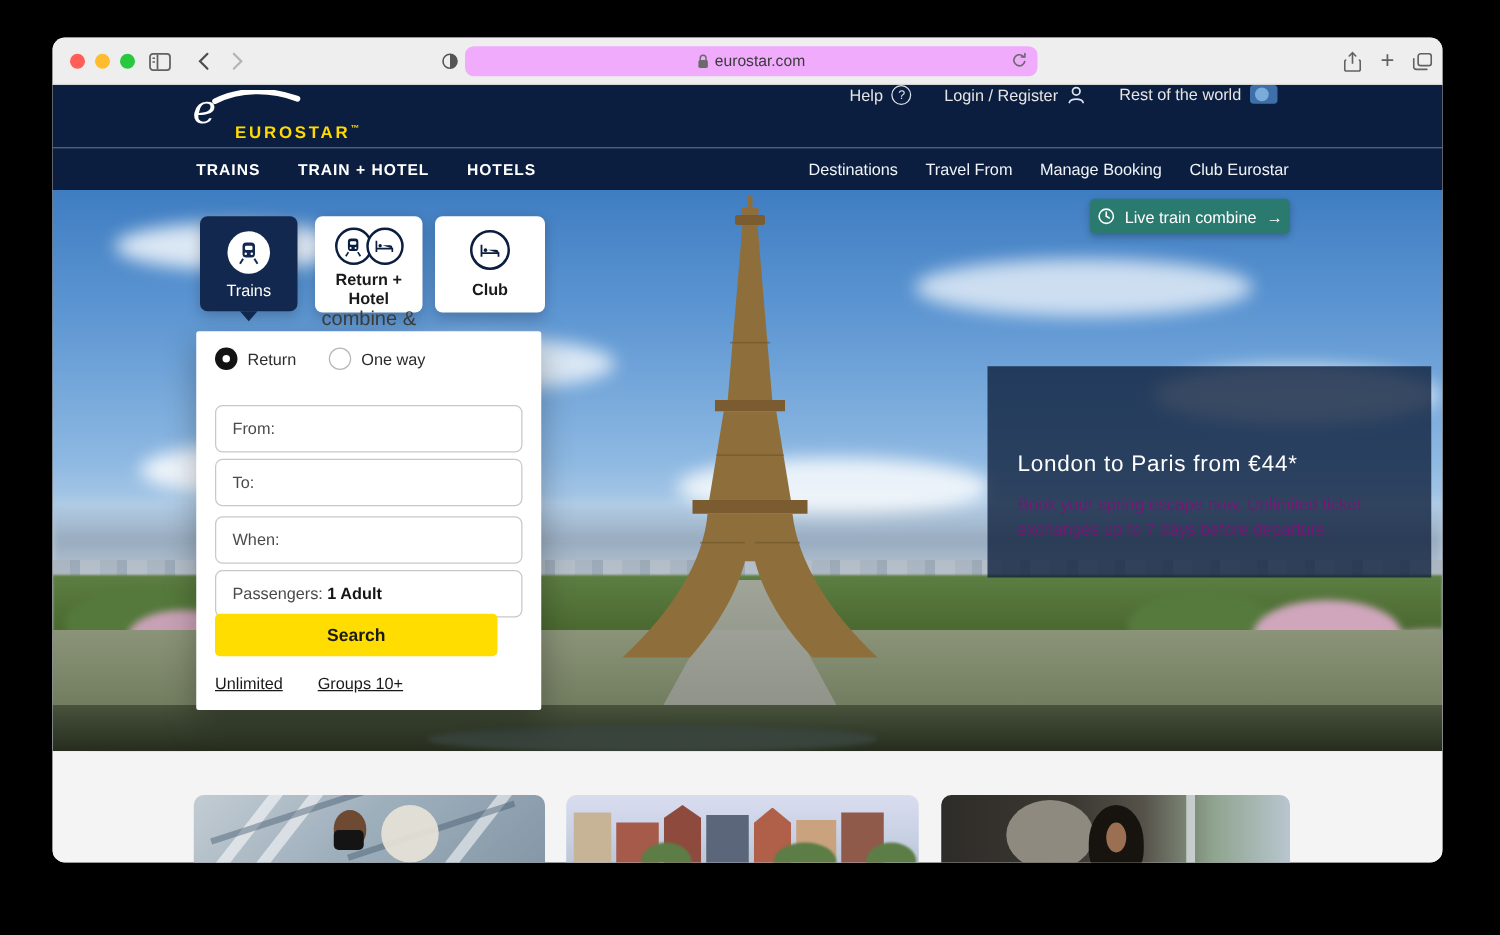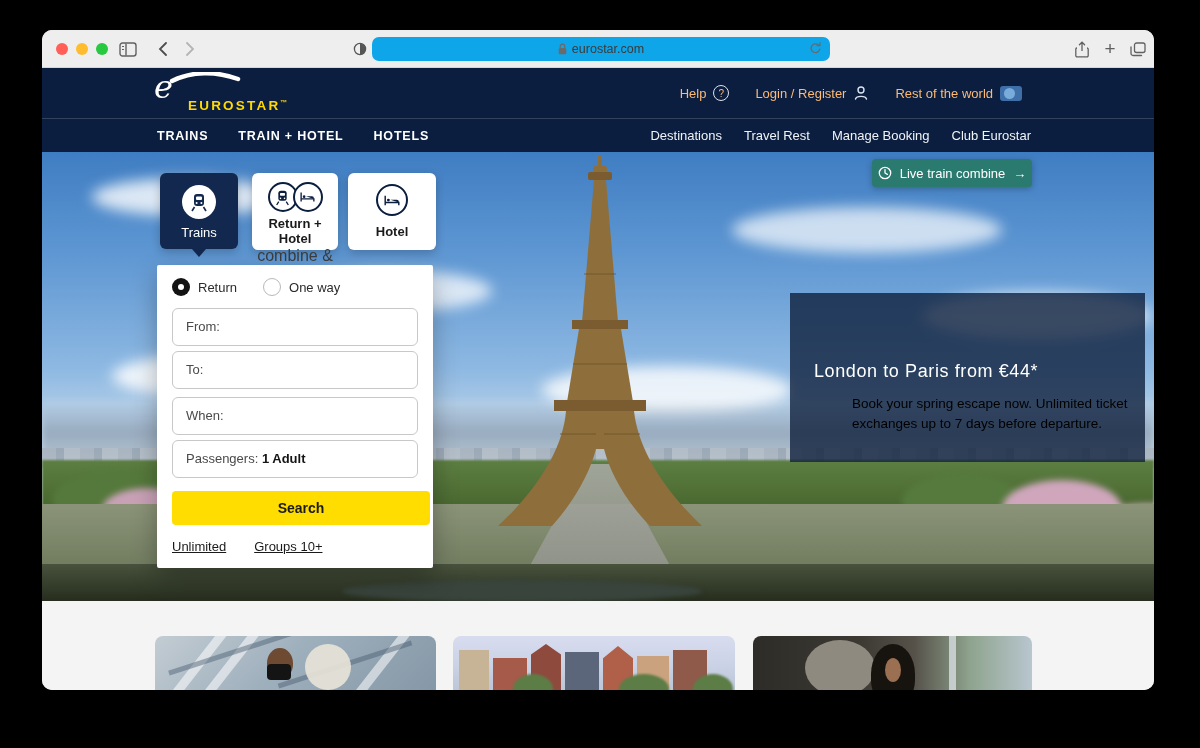--- a/index.html
+++ b/index.html
@@ -4,29 +4,29 @@
 <style>
   * { margin:0; padding:0; box-sizing:border-box; }
   html,body { width:1200px; height:748px; background:#000; font-family:"Liberation Sans", sans-serif; overflow:hidden; }
   .stage { position:relative; width:1200px; height:748px; background:#000; }
   .window { position:absolute; left:42px; top:30px; width:1112px; height:660px; border-radius:10px; overflow:hidden; background:#f5f4f5; box-shadow:0 18px 50px rgba(0,0,0,.65); }
 
   
   .toolbar { position:absolute; left:0; top:0; width:100%; height:38px; background:#efeeef; border-bottom:1px solid #d7d6d7; }
   .tl { position:absolute; top:13px; width:12px; height:12px; border-radius:50%; }
   .tb-ic { position:absolute; top:9px; width:20px; height:20px; color:#616161; display:flex; align-items:center; justify-content:center; }
-  .urlbar { position:absolute; left:330px; top:7px; width:458px; height:24px; background:#0ea5e9; border-radius:7px; display:flex; align-items:center; justify-content:center; gap:5px; color:#3a3a3a; font-size:12.5px; }
+  .urlbar { position:absolute; left:330px; top:7px; width:458px; height:24px; background:#f0abfc; border-radius:7px; display:flex; align-items:center; justify-content:center; gap:5px; color:#3a3a3a; font-size:12.5px; }
   .urlbar .reload { position:absolute; right:8px; top:5px; }
 
   
   .es-header { position:absolute; left:0; top:38px; width:100%; height:50px; background:#0b1e3f; }
   .logo { position:absolute; left:112px; top:4px; width:150px; height:44px; }
   .logo-word { position:absolute; left:34px; top:26px; color:#ffd900; font-size:13.5px; font-weight:700; letter-spacing:2.2px; }
   .logo-word sup { font-size:7px; letter-spacing:0; }
-  .hdr-links { position:absolute; right:132px; top:0; height:50px; display:flex; align-items:center; gap:26px; color:#fdba74; font-size:13px; }
+  .hdr-links { position:absolute; right:132px; top:0; height:50px; display:flex; align-items:flex-start; gap:26px; color:#e5e5e5; font-size:13px; }
   .hdr-item { display:flex; align-items:center; gap:7px; cursor:pointer; }
   .q-ic { width:16px; height:16px; border:1.3px solid #dbe3f0; border-radius:50%; font-size:10px; display:flex; align-items:center; justify-content:center; }
   .flag { width:22px; height:15px; border-radius:3px; background:#3f6fa8; position:relative; overflow:hidden; }
   .flag::after { content:""; position:absolute; left:4px; top:2px; width:11px; height:11px; border-radius:50%; background:#7fb3e0; opacity:.9; }
 
   
   .nav { position:absolute; left:0; top:88px; width:100%; height:34px; background:#0b1e3f; border-top:1px solid rgba(255,255,255,.16); display:flex; align-items:center; }
   .nav-left { position:absolute; left:115px; display:flex; gap:30px; color:#fff; font-size:12.5px; font-weight:700; letter-spacing:.8px; }
   .nav-right { position:absolute; right:123px; display:flex; gap:22px; color:#f0f3f8; font-size:13px; }
   .nav a { cursor:pointer; }
@@ -42,21 +42,21 @@
   .field { position:absolute; left:0; top:352px; width:100%; height:66px; background:linear-gradient(180deg,#8b9478,#707b5e); }
   .fg { position:absolute; left:0; top:412px; width:100%; height:37px; background:linear-gradient(180deg,#48523c,#262d1e); }
   .walkway { position:absolute; left:468px; top:312px; width:180px; height:138px; background:linear-gradient(180deg,#a7a9a2,#8d8f86); clip-path:polygon(42% 0,58% 0,100% 100%,0 100%); opacity:.9; }
   .pond { position:absolute; left:300px; top:428px; width:360px; height:22px; background:#39443c; border-radius:50%; filter:blur(2px); }
   .tower { position:absolute; left:418px; top:2px; }
 
   .live-btn { position:absolute; left:830px; top:129px; width:160px; height:28px; background:#2b7a70; border-radius:4px; display:flex; align-items:center; justify-content:center; gap:8px; color:#fff; font-size:13px; cursor:pointer; box-shadow:0 2px 6px rgba(0,0,0,.25); }
 
   .promo { position:absolute; left:748px; top:263px; width:355px; height:169px; background:rgba(13,29,58,.78); color:#fff; padding:20px 24px; }
   .promo h1 { font-size:18px; font-weight:400; letter-spacing:.6px; margin-bottom:12px;margin-top:48px; }
-  .promo p { font-size:13.5px; line-height:1.45; color:#000000; width:320px;margin-left:38px; }
+  .promo p { font-size:13.5px; line-height:1.45; color:#701a75; width:320px; }
   .promo-cta { position:absolute; left:22px; top:113px; border:1.5px solid #fff; border-radius:3px; padding:10px 18px; font-size:13px; font-weight:700; color:#fff; background:transparent; cursor:pointer; font-family:inherit; }
 
   
   .tab-card { position:absolute; top:143px; border-radius:6px; box-shadow:0 3px 10px rgba(0,0,0,.22); cursor:pointer; }
   .tab-trains { left:118px; width:78px; height:76px; background:#13284e; }
   .tab-trains::after { content:""; position:absolute; left:32px; bottom:-8px; border-left:7px solid transparent; border-right:7px solid transparent; border-top:8px solid #13284e; }
   .tab-white { background:#fff; }
   .tab-th { left:210px; width:86px; height:77px; }
   .tab-hotel { left:306px; width:88px; height:77px; }
   .circ { border-radius:50%; display:flex; align-items:center; justify-content:center; }
@@ -71,23 +71,23 @@
   .tab-hotel .circ-line { margin:11px auto 0; width:32px; height:32px; }
 
   
   .panel { position:absolute; left:115px; top:235px; width:276px; height:303px; background:#fff; border-radius:2px; box-shadow:0 10px 26px rgba(0,0,0,.28); }
   .radio-row { position:absolute; left:15px; top:13px; display:flex; align-items:center; gap:8px; font-size:13px; color:#2b2b2b; }
   .radio { width:18px; height:18px; border-radius:50%; }
   .radio-on { background:#131313; position:relative; }
   .radio-on::after { content:""; position:absolute; left:6px; top:6px; width:6px; height:6px; border-radius:50%; background:#fff; }
   .radio-off { border:1.5px solid #b9b9b9; background:#fff; }
   .radio-gap { width:10px; }
-  .field-box { position:absolute; left:15px; width:246px; height:38px; border:1px solid #c8c8c8; border-radius:6px; background:#fff; font-size:13px; color:#4a4a4a; line-height:36px; padding-left:13px; cursor:text; }
+  .field-box { position:absolute; left:15px; width:246px; height:38px; border:1px solid #c8c8c8; border-radius:6px; background:#fff; font-size:13px; color:#4a4a4a; line-height:36px; padding-left:13px; cursor:text;margin-top:16px; }
   .field-box b { color:#141414; }
-  .search-btn { position:absolute; left:15px; top:226px; width:258px; height:34px; background:#ffdd00; border:none; border-radius:4px; font-size:14px; font-weight:700; color:#1a1a1a; cursor:pointer; font-family:inherit; }
+  .search-btn { position:absolute; left:15px; top:226px; width:226px; height:34px; background:#ffdd00; border:none; border-radius:4px; font-size:14px; font-weight:700; color:#1a1a1a; cursor:pointer; font-family:inherit; }
   .panel-links { position:absolute; left:15px; top:274px; display:flex; gap:28px; font-size:13px; color:#1a1a1a; }
   .panel-links a { text-decoration:underline; cursor:pointer; }
 
   
   .lower { position:absolute; left:0; top:571px; width:100%; height:89px; background:#f5f4f5; }
   .card { position:absolute; top:35px; height:60px; border-radius:8px 8px 0 0; overflow:hidden; }
   .card1 { left:113px; width:281px; background:linear-gradient(135deg,#c3ccd3 0%,#9fb0bd 45%,#8497a6 100%); }
   .card1 .beam { position:absolute; background:rgba(255,255,255,.55); width:9px; height:120px; transform:rotate(38deg); }
   .card1 .clockface { position:absolute; left:150px; top:8px; width:46px; height:46px; border-radius:50%; background:#e9e4d8; opacity:.9; }
   .card1 .head { position:absolute; left:112px; top:12px; width:26px; height:30px; border-radius:50% 50% 45% 45%; background:#6d4a31; }
@@ -202,21 +202,21 @@
     </div>
 
     <div class="nav">
       <div class="nav-left">
         <a>TRAINS</a>
         <a>TRAIN + HOTEL</a>
         <a>HOTELS</a>
       </div>
       <div class="nav-right">
         <a>Destinations</a>
-        <a>Travel Rest</a>
+        <a>Travel From</a>
         <a>Manage Booking</a>
         <a>Club Eurostar</a>
       </div>
     </div>
 
     <div class="hero">
       <div class="cloud" style="left:50px;top:26px;width:190px;height:38px"></div>
       <div class="cloud" style="left:690px;top:55px;width:270px;height:46px;opacity:.7"></div>
       <div class="cloud" style="left:240px;top:118px;width:210px;height:42px;opacity:.75"></div>
       <div class="cloud" style="left:880px;top:140px;width:230px;height:48px;opacity:.65"></div>
@@ -314,21 +314,21 @@
 
     <div class="tab-card tab-white tab-hotel">
       <div class="circ circ-line">
         <svg width="16" height="13" viewBox="0 0 20 14">
             <line x1="1.5" y1="1" x2="1.5" y2="13" stroke="#0b1e3f" stroke-width="1.8"></line>
             <circle cx="5.5" cy="6.5" r="1.8" fill="#0b1e3f"></circle>
             <path d="M1.5 9.5 H18.5 V13" fill="none" stroke="#0b1e3f" stroke-width="1.8"></path>
             <path d="M8 6 H16 a2.5 2.5 0 0 1 2.5 2.5 V9.5" fill="#0b1e3f"></path>
           </svg>
       </div>
-      <div class="lbl">Hotel</div>
+      <div class="lbl">Club</div>
     </div>
 
     <div class="panel">
       <div class="radio-row">
         <span class="radio radio-on"></span>
         <span>Return</span>
         <span class="radio-gap"></span>
         <span class="radio radio-off"></span>
         <span>One way</span>
       </div>

